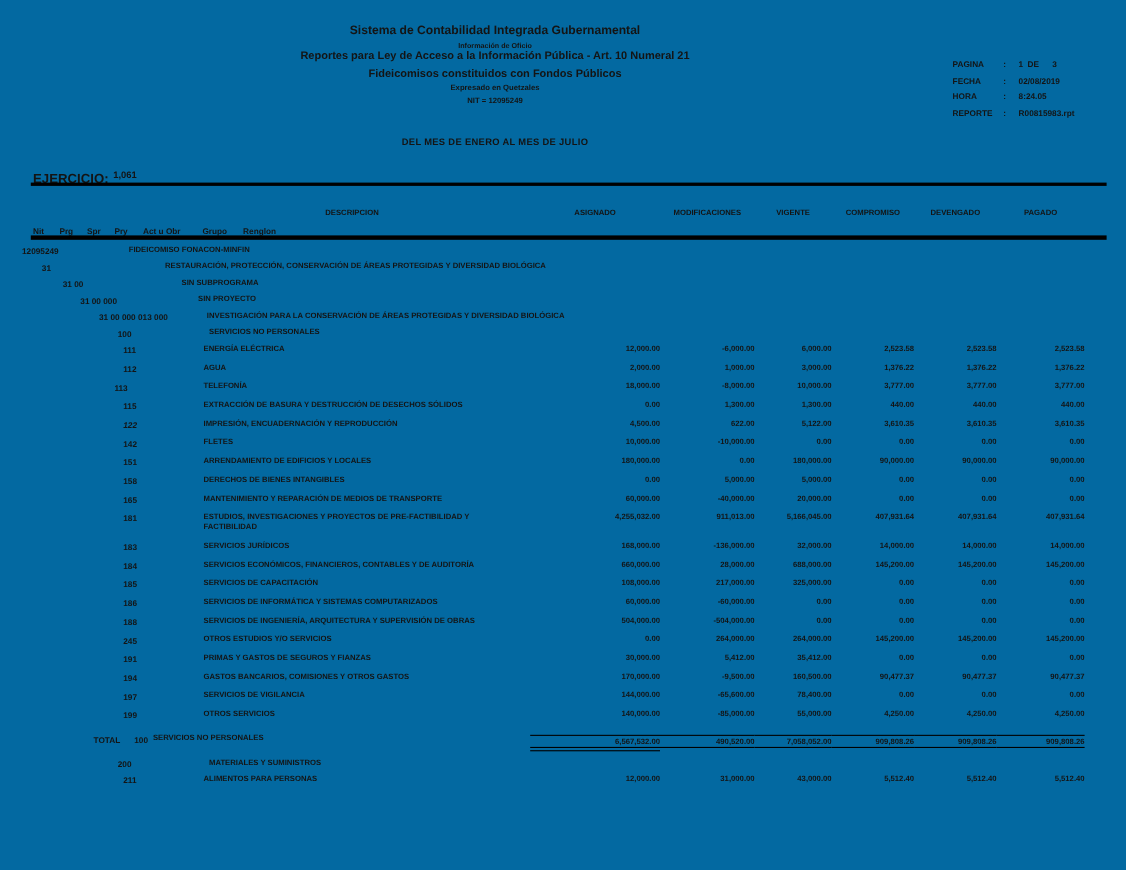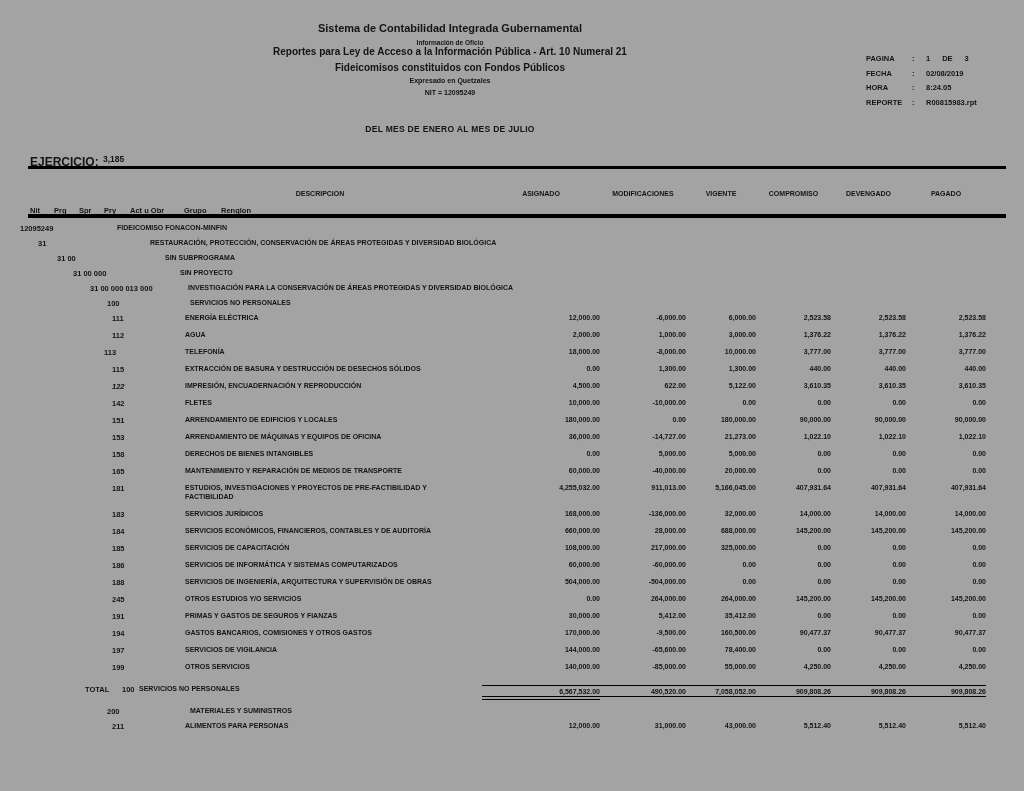--- a/index.html
+++ b/index.html
@@ -1,34 +1,34 @@
 <!DOCTYPE html>
 <html><head>
 <meta charset="utf-8">
 <style>
   html,body{margin:0;padding:0;background:#ffffff;}
-  .page{position:relative;width:1024px;height:791px;background:#a3a3a3;overflow:hidden;
+  .page{position:relative;width:1024px;height:791px;background:#0369a1;overflow:hidden;
         font-family:"Liberation Sans",sans-serif;font-weight:bold;color:#141414;}
   .abs{position:absolute;white-space:nowrap;}
   
   .hdr-center{left:0;width:900px;text-align:center;}
   .title{top:22px;font-size:11px;}
   .info-oficio{top:39px;font-size:6.5px;}
   .sub1{top:46px;font-size:10px;}
   .sub2{top:62px;font-size:10px;}
   .expresado{top:77px;font-size:7px;}
   .nit{top:89px;font-size:7px;}
   .period{top:124px;font-size:8.5px;letter-spacing:.3px;}
   
   .meta{position:absolute;left:866px;top:54px;font-size:7.5px;}
   .meta-row{display:flex;margin-bottom:5.5px;}
   .meta-label{width:46px;}
   .meta-colon{width:14px;}
   .meta-row .v{white-space:nowrap;}
-  .pag-de{margin-left:12px;}
+  .pag-de{margin-left:4px;}
   .pag-tot{margin-left:12px;}
   
   .ejercicio-label{left:30px;top:155px;font-size:12px;}
   .ejercicio-value{left:103px;top:154px;font-size:8.5px;}
   .rule{position:absolute;left:28px;width:978px;background:#000;}
   .rule1{top:166px;height:3px;}
   .rule2{top:214px;height:3.5px;}
   
   .desc-header{left:180px;top:190px;width:280px;text-align:center;font-size:7px;}
   .code-headers{top:206px;font-size:7.5px;}
@@ -85,21 +85,21 @@
       <span class="v">8:24.05</span>
     </div>
     <div class="meta-row">
       <span class="meta-label">REPORTE</span>
       <span class="meta-colon">:</span>
       <span class="v">R00815983.rpt</span>
     </div>
   </div>
 
   <div class="abs ejercicio-label">EJERCICIO:</div>
-  <div class="abs ejercicio-value">3,185</div>
+  <div class="abs ejercicio-value">1,061</div>
   <div class="rule rule1"></div>
 
   <div class="abs desc-header">DESCRIPCION</div>
   <div class="abs vh c0">ASIGNADO</div>
   <div class="abs vh c1">MODIFICACIONES</div>
   <div class="abs vh c2">VIGENTE</div>
   <div class="abs vh c3">COMPROMISO</div>
   <div class="abs vh c4">DEVENGADO</div>
   <div class="abs vh c5">PAGADO</div>
   <div class="abs code-headers" id="code-headers">
@@ -202,30 +202,20 @@
         <span class="code" style="left: 112px;">151</span>
         <span class="desc" style="left: 185px;">ARRENDAMIENTO DE EDIFICIOS Y LOCALES</span>
         <span class="num c0">180,000.00</span>
         <span class="num c1">0.00</span>
         <span class="num c2">180,000.00</span>
         <span class="num c3">90,000.00</span>
         <span class="num c4">90,000.00</span>
         <span class="num c5">90,000.00</span>
       </div>
       <div class="trow detail">
-        <span class="code" style="left: 112px;">153</span>
-        <span class="desc" style="left: 185px;">ARRENDAMIENTO DE MÁQUINAS Y EQUIPOS DE OFICINA</span>
-        <span class="num c0">36,000.00</span>
-        <span class="num c1">-14,727.00</span>
-        <span class="num c2">21,273.00</span>
-        <span class="num c3">1,022.10</span>
-        <span class="num c4">1,022.10</span>
-        <span class="num c5">1,022.10</span>
-      </div>
-      <div class="trow detail">
         <span class="code" style="left: 112px;">158</span>
         <span class="desc" style="left: 185px;">DERECHOS DE BIENES INTANGIBLES</span>
         <span class="num c0">0.00</span>
         <span class="num c1">5,000.00</span>
         <span class="num c2">5,000.00</span>
         <span class="num c3">0.00</span>
         <span class="num c4">0.00</span>
         <span class="num c5">0.00</span>
       </div>
       <div class="trow detail">

